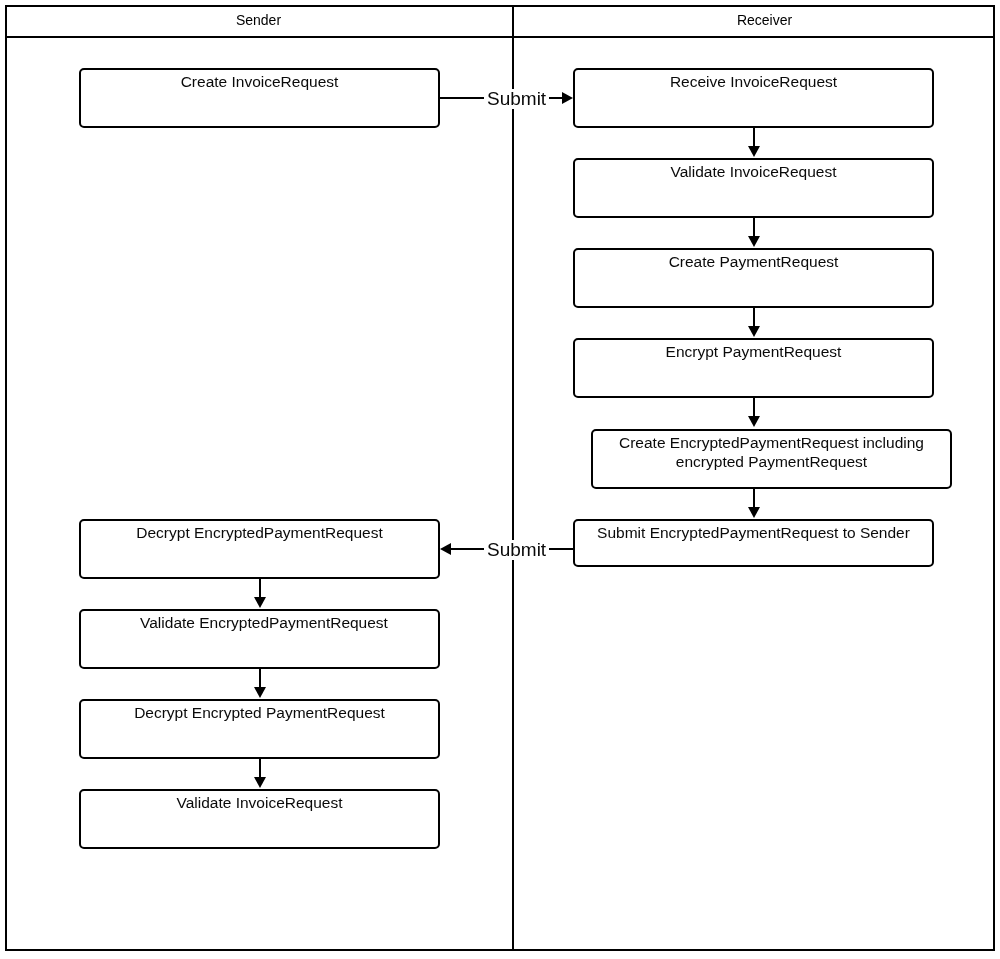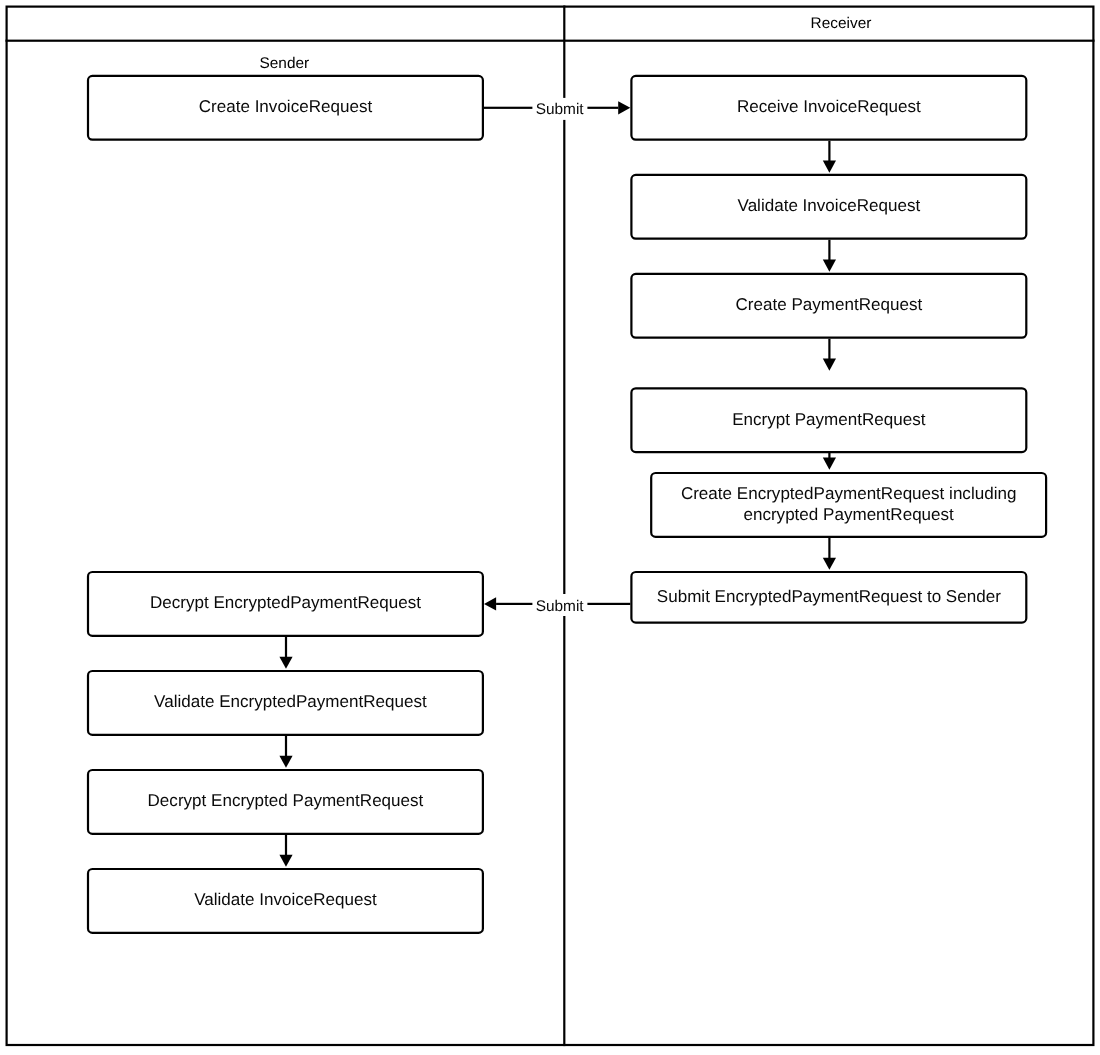--- a/index.html
+++ b/index.html
@@ -49,32 +49,31 @@
   .lane-title {
     position: absolute;
     top: 5px;
     height: 31px;
     line-height: 31px;
     text-align: center;
     font-size: 14px;
     color: #000000;
     white-space: nowrap;
   }
-  .lane-title.sender   { left: 5px;   width: 507px; margin-top: 37px; }
+  .lane-title.sender   { left: 5px;   width: 507px; }
   .lane-title.receiver { left: 514px; width: 481px; margin-left: 10px; }
 
   
   .node {
     position: absolute;
     box-sizing: border-box;
     border: 2px solid #000000;
     border-radius: 5px;
     background: #ffffff;
     display: flex;
-    align-items: center;
     justify-content: center;
     text-align: center;
     font-size: 15.5px;
     line-height: 1.25;
     color: #0a0a0a;
     padding: 2px 10px;
   }
   .node-label { display: block; }
 
   
@@ -108,21 +107,21 @@
     position: absolute;
     width: 0;
     height: 0;
     border-top: 6px solid transparent;
     border-bottom: 6px solid transparent;
     border-right: 11px solid #000000;
   }
   .edge-label {
     position: absolute;
     background: #ffffff;
-    font-size: 14px;
+    font-size: 19px;
     color: #0a0a0a;
     line-height: 18px;
     padding: 1px 3px;
     white-space: nowrap;
     text-align: center;
   }
 </style>
 </head>
 <body>
 
@@ -176,21 +175,21 @@
   </div>
 
   <div class="node" style="left:573px; top:158px; width:361px; height:60px;">
     <span class="node-label">Validate InvoiceRequest</span>
   </div>
 
   <div class="node" style="left:573px; top:248px; width:361px; height:60px;">
     <span class="node-label">Create PaymentRequest</span>
   </div>
 
-  <div class="node" style="left:573px; top:352px; width:361px; height:60px;">
+  <div class="node" style="left:573px; top:338px; width:361px; height:60px;">
     <span class="node-label">Encrypt PaymentRequest</span>
   </div>
 
   <div class="node" style="left:591px; top:429px; width:361px; height:60px;">
     <span class="node-label">Create EncryptedPaymentRequest including encrypted PaymentRequest</span>
   </div>
 
   <div class="node" style="left:573px; top:519px; width:361px; height:48px;">
     <span class="node-label">Submit EncryptedPaymentRequest to Sender</span>
   </div>

